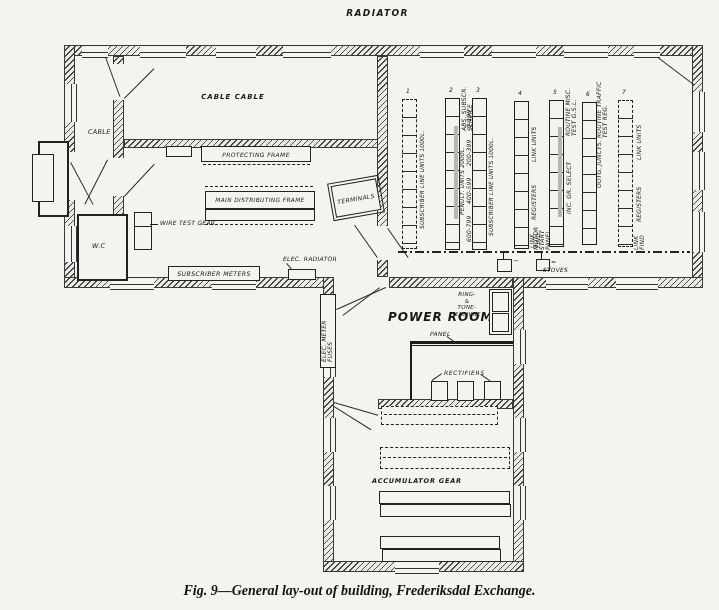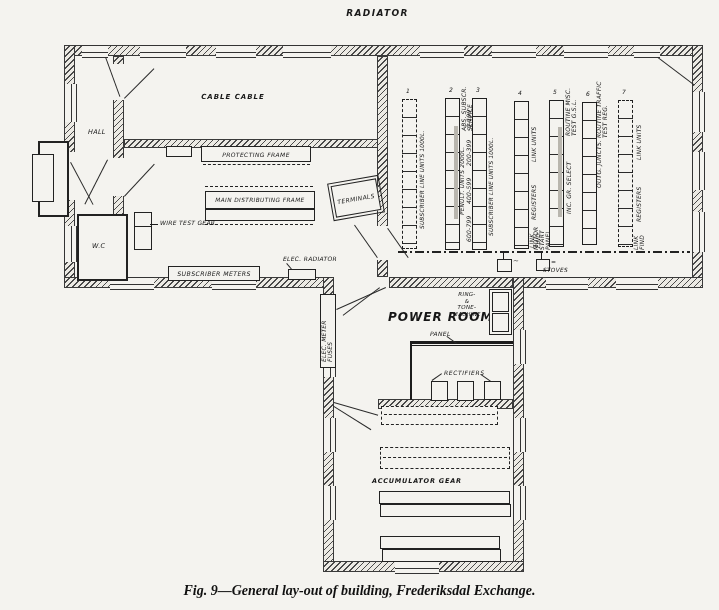--- a/index.html
+++ b/index.html
@@ -99,21 +99,21 @@
   <div class="diag" style="left:388px;top:228px;width:36px;transform:rotate(55deg)"></div>
   <div class="diag" style="left:658px;top:57px;width:46px;transform:rotate(37deg)"></div>
   <div class="diag" style="left:386px;top:288px;width:54px;transform:rotate(156deg)"></div>
   <div class="diag" style="left:380px;top:288px;width:46px;transform:rotate(143deg)"></div>
   <div class="diag" style="left:334px;top:402px;width:46px;transform:rotate(16deg)"></div>
   <div class="diag" style="left:334px;top:406px;width:44px;transform:rotate(32deg)"></div>
 
   <div class="eq" style="left:38px;top:141px;width:27px;height:72px;border-width:2px"></div>
   <div class="eq" style="left:32px;top:154px;width:20px;height:46px;border-width:1.5px"></div>
 
-  <div class="lab" style="left:88px;top:128px;font-size:6.5px">HALL</div>
+  <div class="lab" style="left:88px;top:128px;font-size:6.5px">CABLE</div>
   <div class="eq" style="left:77px;top:214px;width:47px;height:63px;border-width:2px"></div>
   <div class="lab" style="left:92px;top:242px;font-size:6.5px">W.C</div>
 
   <div class="lab b" style="left:168px;top:93px;width:130px;text-align:center;font-size:7px;letter-spacing:1px">CABLE CABLE</div>
 
   <div class="eq" style="left:166px;top:146px;width:24px;height:9px;border-width:1px"></div>
   <div class="boxlab" style="left:201px;top:146px;width:108px;height:14px">PROTECTING FRAME</div>
   <div class="dash-line" style="left:203px;top:164px;width:107px"></div>
 
   <div class="dash-line" style="left:205px;top:186px;width:108px"></div>

